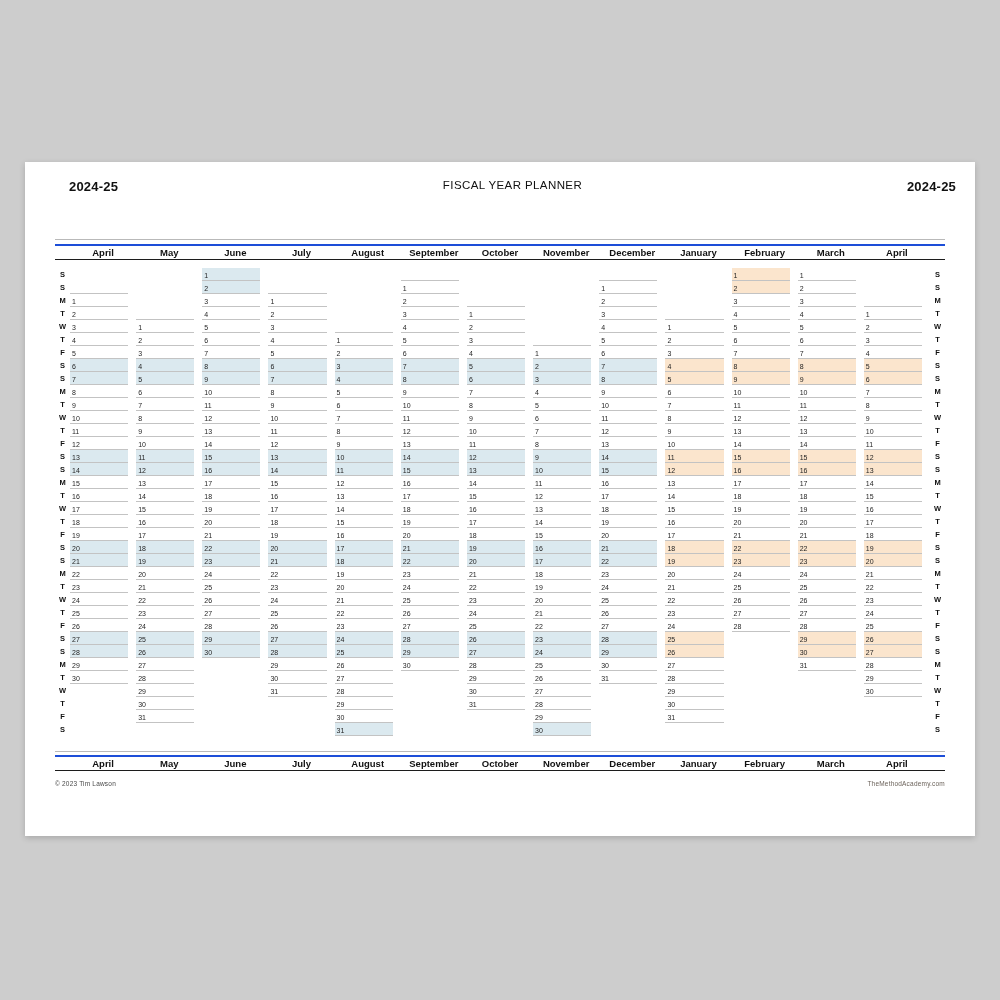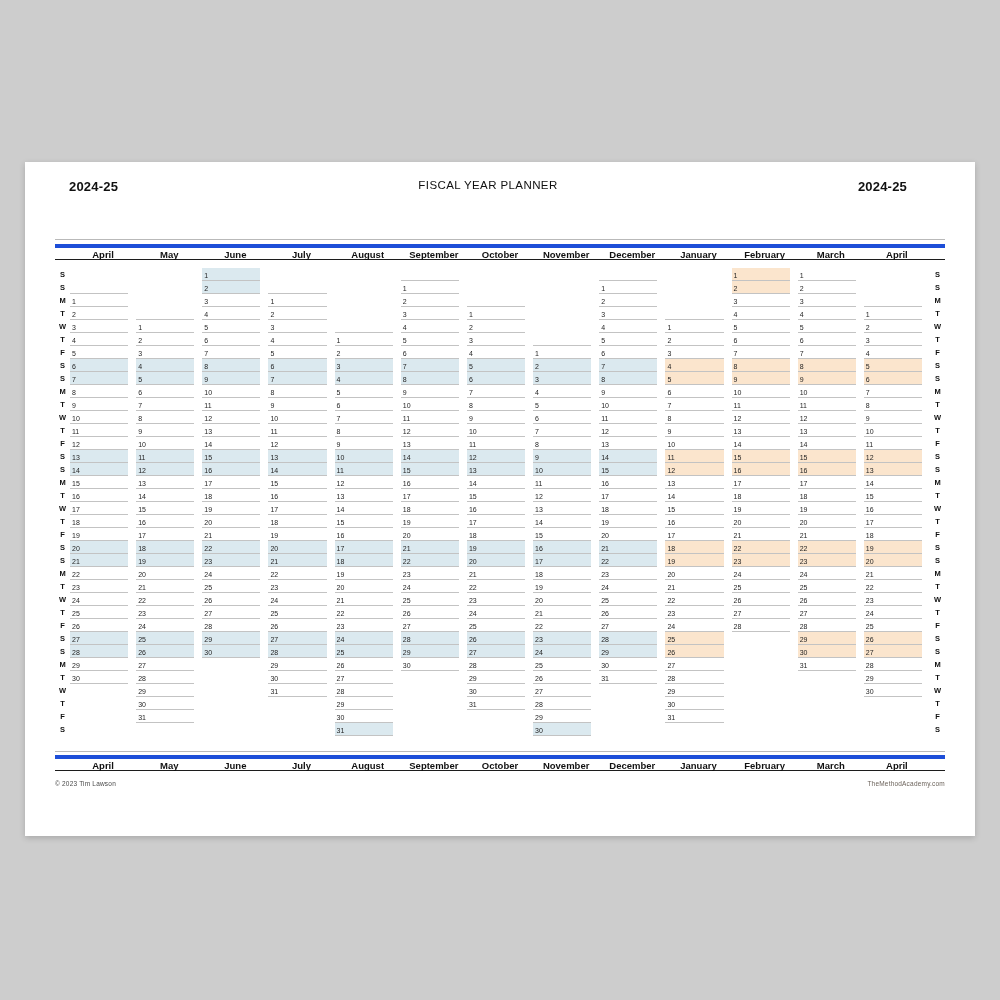--- a/index.html
+++ b/index.html
@@ -3,29 +3,29 @@
 <meta charset="utf-8">
 <style>
   * { box-sizing: border-box; margin: 0; padding: 0; }
   html,body { width:1000px; height:1000px; }
   body { font-family:"Liberation Sans", sans-serif; }
   .stage { position:relative; width:1000px; height:1000px; background:#cdcdcd; }
   .page { position:absolute; left:25px; top:162px; width:950px; height:674px;
           background:#ffffff; box-shadow:0 2px 6px rgba(0,0,0,0.18); }
 
   .page-header { display:grid; grid-template-columns:1fr auto 1fr; align-items:start;
-                 padding:17px 68px 0 44px; height:77px; }
+                 padding:17px 19px 0 44px; height:77px; }
   .year { font-size:13px; font-weight:bold; color:#111; letter-spacing:0.2px; }
   .year.right { text-align:right; }
   .title { font-size:11.5px; font-weight:normal; color:#111; letter-spacing:0.4px; text-align:center; }
 
   .calendar { margin:0 30px; }
   .rule-gray { height:1px; background:#b9b9b9; }
   .month-row { margin-top:4px; display:grid; grid-template-columns:15px repeat(13,1fr) 15px;
-               border-top:4px solid #1d4ed8; border-bottom:1px solid #1c1c1c; height:16px; }
+               border-top:2px solid #1d4ed8; border-bottom:1px solid #1c1c1c; height:16px; }
   .mh { text-align:center; font-weight:bold; font-size:9.5px; line-height:13px; color:#111; }
 
   .grid { margin-top:8px; display:grid; grid-template-columns:15px repeat(13,1fr) 15px;
           grid-auto-rows:13px; }
   .letter { font-weight:bold; font-size:7.5px; line-height:13px; text-align:center; color:#111; }
   .slot { position:relative; margin-right:8px; height:13px; }
   .slot.u { border-bottom:1px solid #c3c3c3; }
   .slot.hl-blue { background:#dbe9ef; }
   .slot.hl-orange { background:#fbe5cd; }
   .slot .n { position:absolute; left:2px; bottom:1px; font-size:7px; line-height:1; color:#1f1f1f; }

